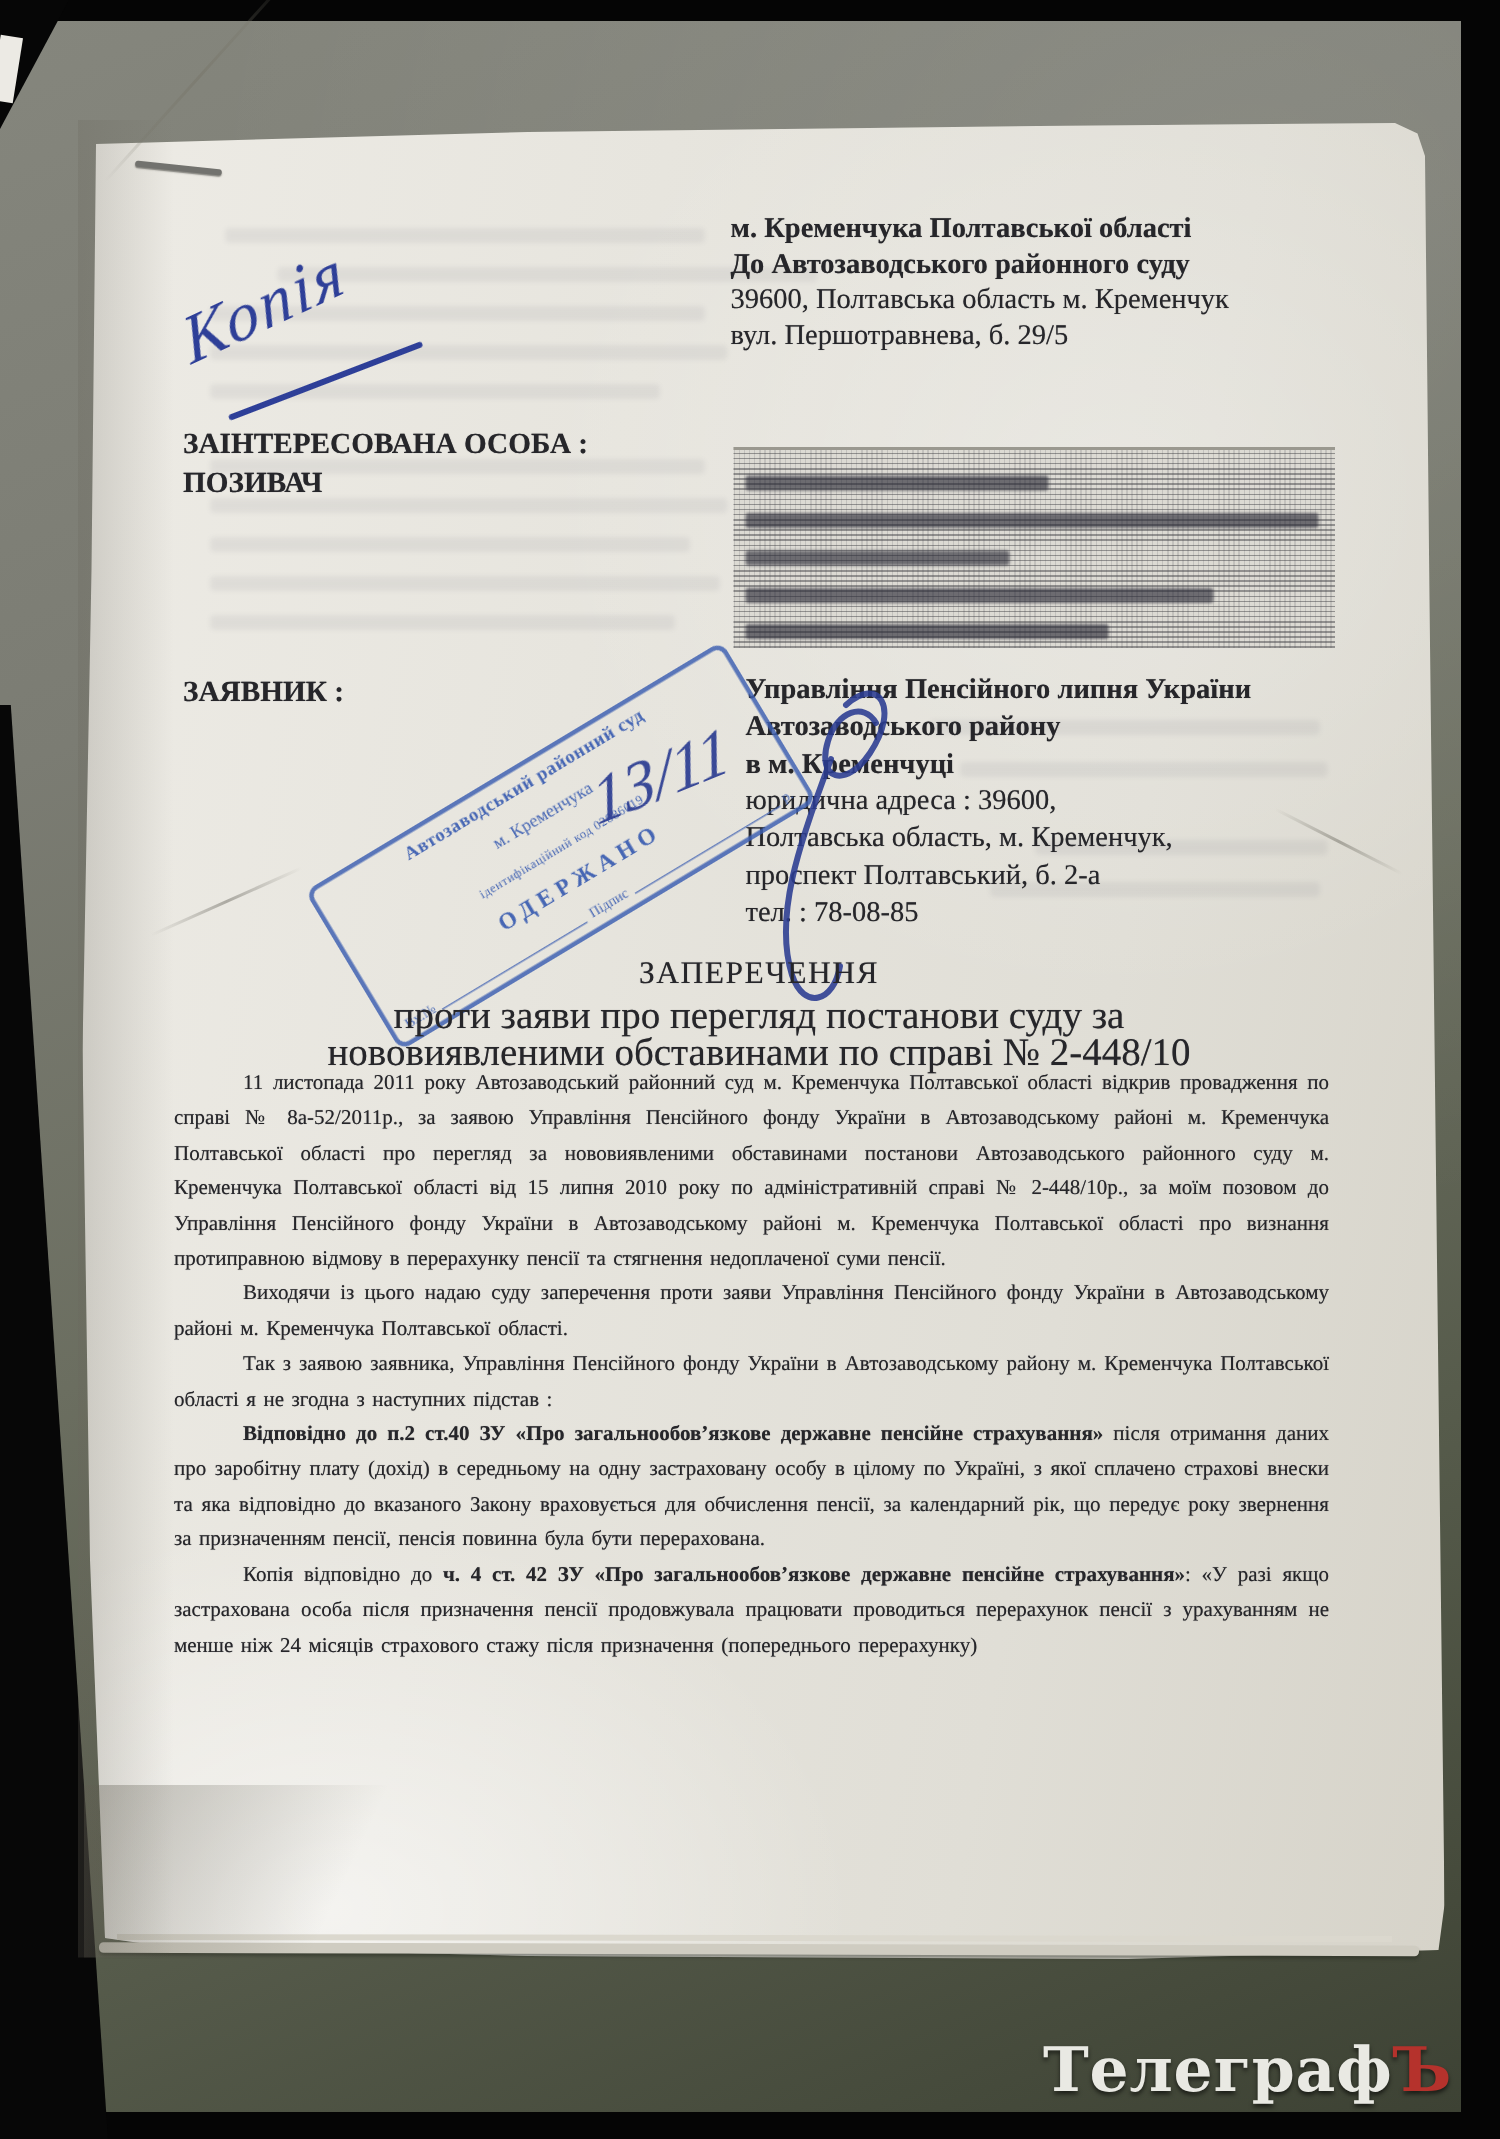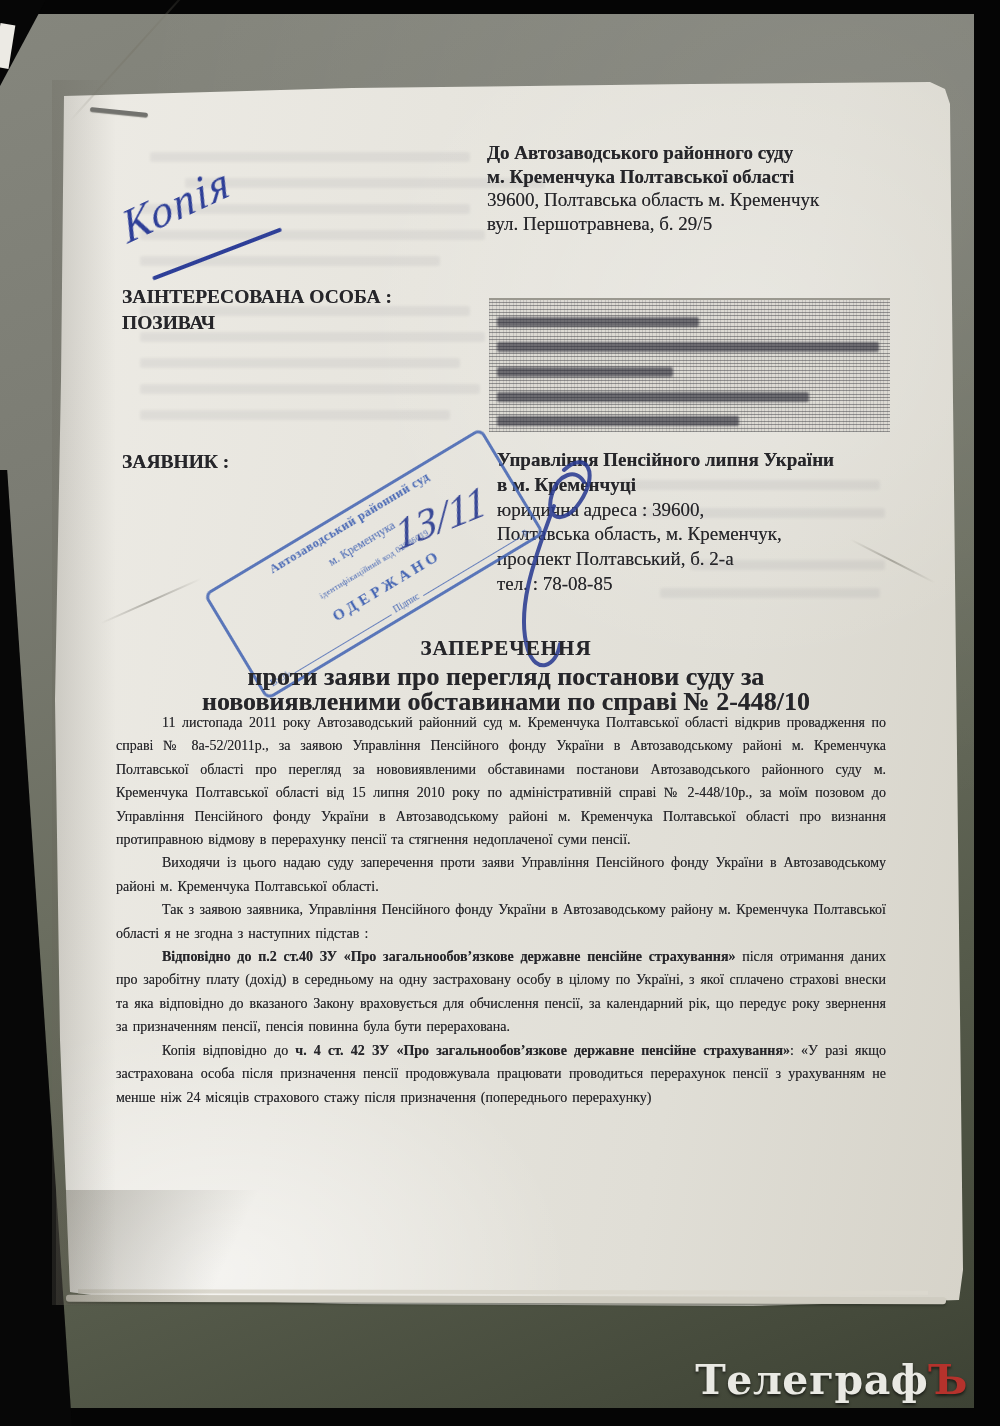--- a/index.html
+++ b/index.html
@@ -84,21 +84,21 @@
     background:
       repeating-linear-gradient(0deg, rgba(70,70,74,0.5) 0 1px, transparent 1px 3.4px),
       repeating-linear-gradient(90deg, rgba(120,120,124,0.25) 0 1px, transparent 1px 3.4px),
       #dcdad3;
     border-top:2px solid #9a988f;
   }
   .red-line{position:absolute;left:8px;height:10px;background:rgba(38,38,52,0.62);filter:blur(1.1px);border-radius:2px;}
   .applicant-label{position:absolute;left:122px;top:451px;font-size:19.5px;font-weight:bold;}
   .applicant{position:absolute;left:497px;top:448px;width:410px;font-size:19px;line-height:24.8px;}
   .applicant .b{font-weight:bold;}
-  .doc-title{position:absolute;left:120px;top:636px;width:772px;text-align:center;font-weight:bold;}
+  .doc-title{position:absolute;left:120px;top:636px;width:772px;text-align:center;font-weight:normal;}
   .doc-title .t1{font-size:21px;letter-spacing:1px;margin-bottom:4px;}
   .doc-title .t2{font-size:26px;line-height:24.5px;}
   .bodytext{position:absolute;left:116px;top:711px;width:770px;font-size:14px;line-height:23.4px;
     text-align:justify;word-spacing:1.5px;}
   .bodytext p{margin:0;text-indent:46px;}
   .bodytext .b{font-weight:bold;}
   
   .stamp{
     position:absolute;left:212px;top:502px;width:324px;height:124px;
     transform:rotate(-31deg);
@@ -151,42 +151,43 @@
 <div class="ghost" style="left:140px;top:410px;width:310px"></div>
 <div class="ghost" style="left:620px;top:480px;width:260px"></div>
 <div class="ghost" style="left:640px;top:508px;width:245px"></div>
 <div class="ghost" style="left:690px;top:560px;width:195px"></div>
 <div class="ghost" style="left:660px;top:588px;width:220px"></div>
 
 <div class="kopiya">Копія</div>
 <div class="kopiya-underline"></div>
 
 <div class="recipient doc-text">
+  <div class="b">м. Кременчука Полтавської області</div>
   <div class="b">До Автозаводського районного суду</div>
-  <div class="b">м. Кременчука Полтавської області</div>
   <div>39600, Полтавська область м. Кременчук</div>
   <div>вул. Першотравнева, б. 29/5</div>
 </div>
 
 <div class="claimant-label doc-text">
   <div>ЗАІНТЕРЕСОВАНА ОСОБА :</div>
   <div>ПОЗИВАЧ</div>
 </div>
 
 <div class="redacted">
   <div class="red-line" style="top:17px;width:202px"></div>
   <div class="red-line" style="top:42px;width:382px"></div>
   <div class="red-line" style="top:67px;width:176px"></div>
   <div class="red-line" style="top:92px;width:312px"></div>
   <div class="red-line" style="top:116px;width:242px"></div>
 </div>
 
 <div class="applicant-label doc-text">ЗАЯВНИК :</div>
 <div class="applicant doc-text">
   <div class="b">Управління Пенсійного липня України</div>
+  <div class="b">Автозаводського району</div>
   <div class="b">в м. Кременчуці</div>
   <div>юридична адреса : 39600,</div>
   <div>Полтавська область, м. Кременчук,</div>
   <div>проспект Полтавський, б. 2-а</div>
   <div>тел. : 78-08-85</div>
 </div>
 
 <div class="stamp">
   <div class="s1">Автозаводський районний суд</div>
   <div class="s2">м. Кременчука</div>

